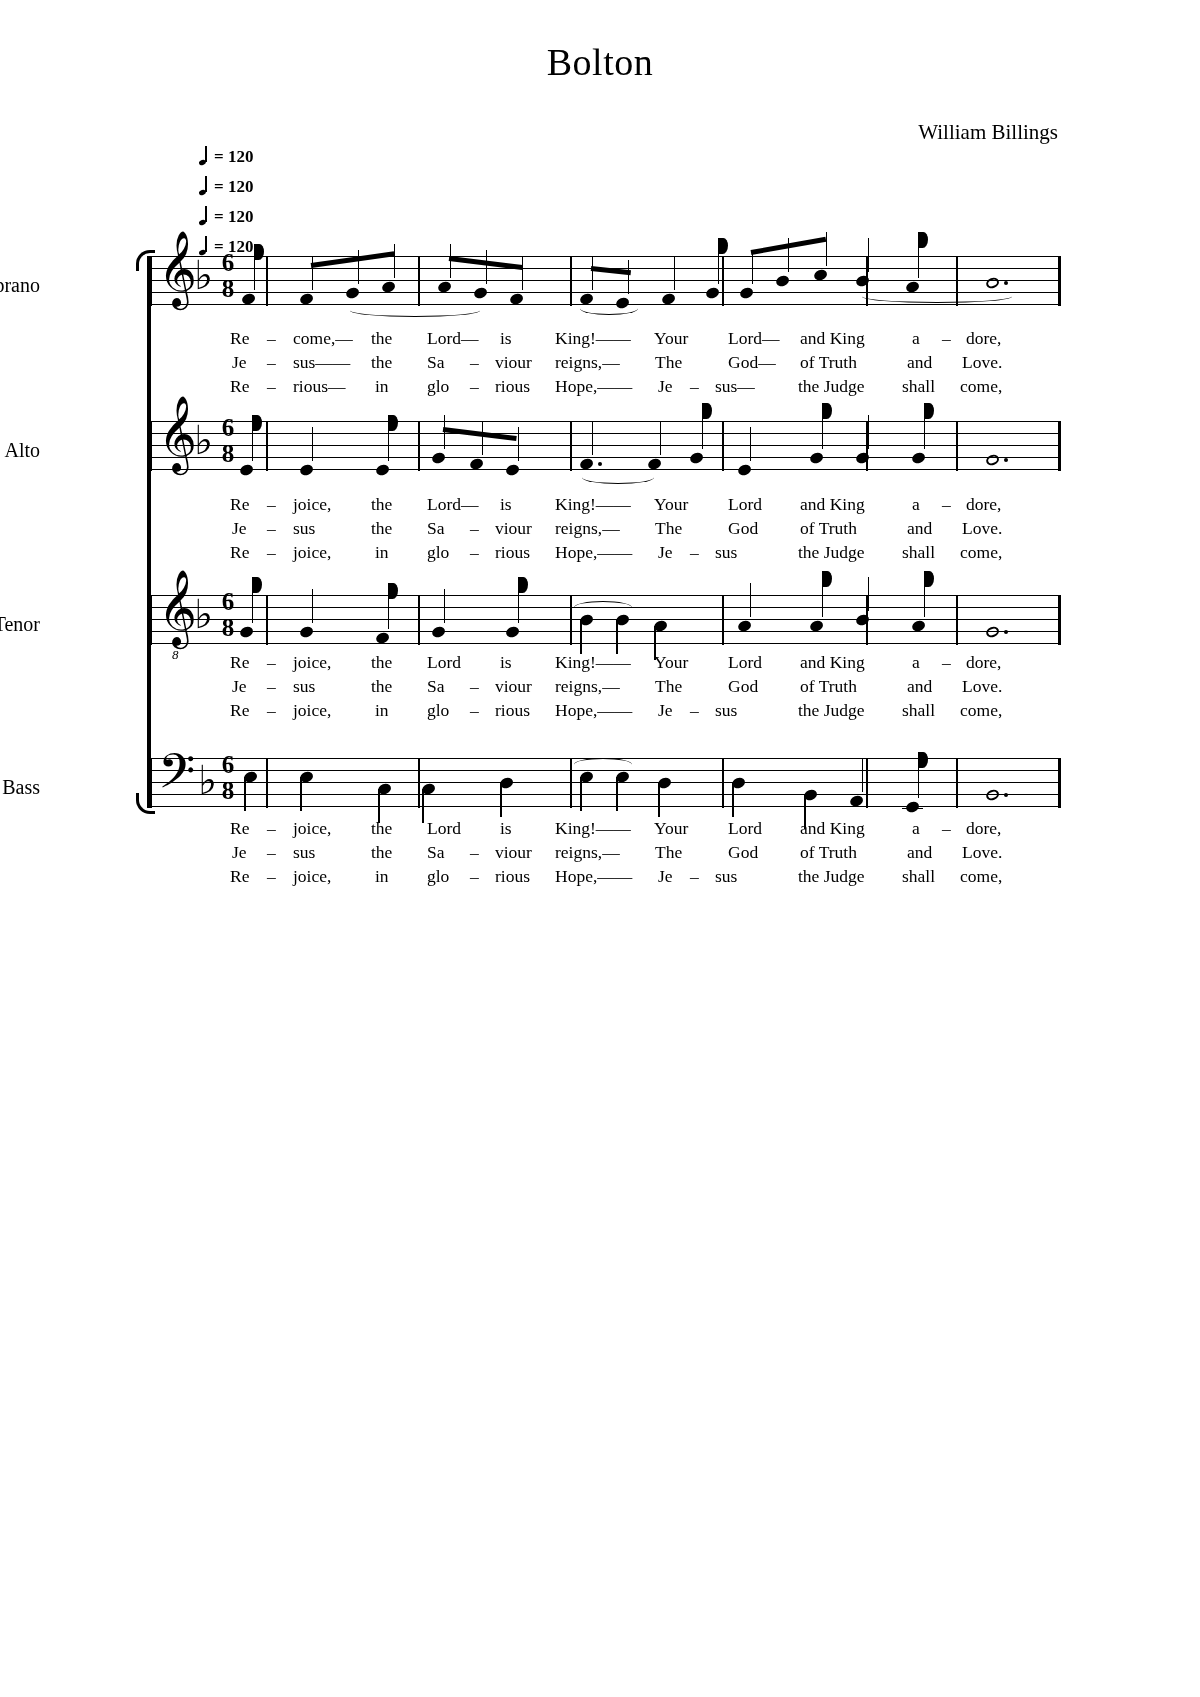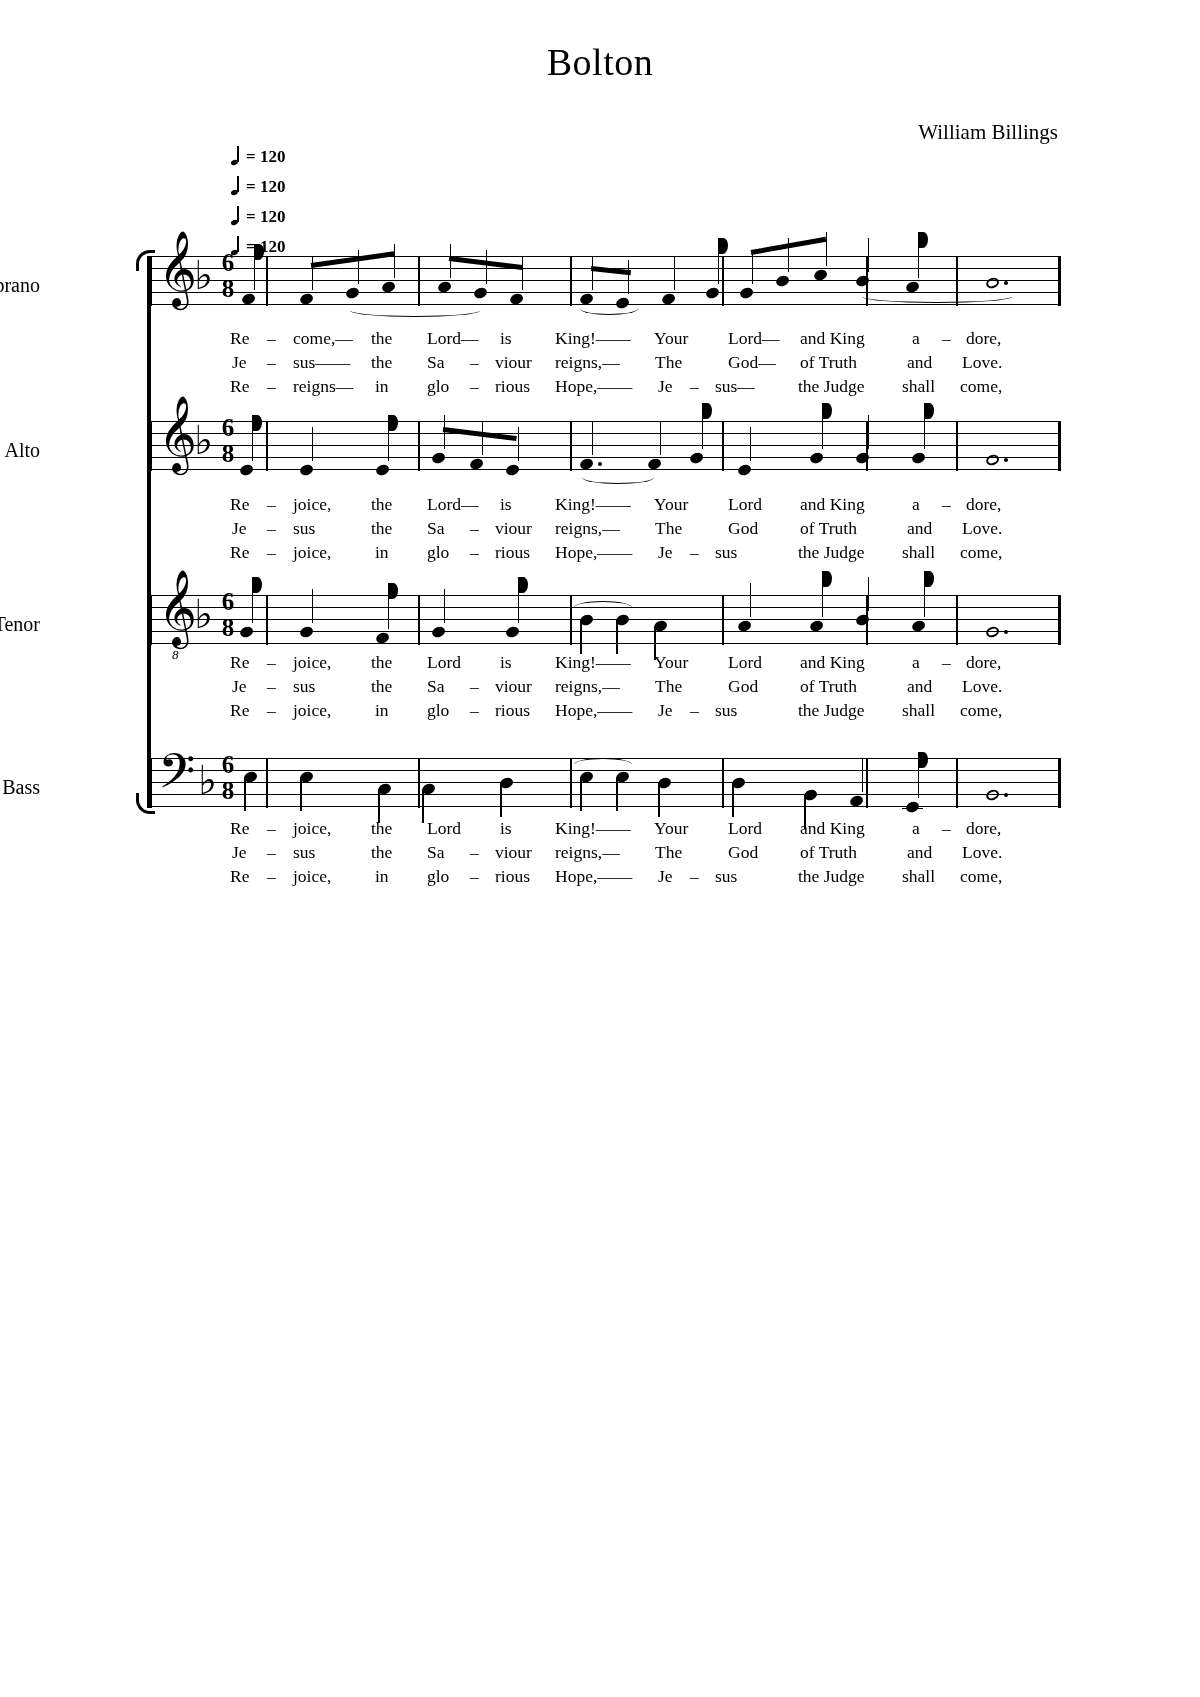--- a/index.html
+++ b/index.html
@@ -32,21 +32,21 @@
   }
   .composer {
     position: absolute;
     top: 120px;
     right: 142px;
     font-size: 21px;
     font-family: "Liberation Serif", serif;
   }
   .tempo-block {
     position: absolute;
-    left: 231px;
+    left: 199px;
     top: 147px;
   }
   .tempo {
     position: relative;
     height: 30px;
     font-size: 17px;
     font-weight: bold;
     font-family: "Liberation Serif", serif;
     white-space: nowrap;
   }
@@ -464,21 +464,21 @@
       <span class="syl" style="left:405px;">reigns,—</span>
       <span class="syl" style="left:505px;">The</span>
       <span class="syl" style="left:578px;">God—</span>
       <span class="syl" style="left:650px;">of Truth</span>
       <span class="syl" style="left:757px;">and</span>
       <span class="syl" style="left:812px;">Love.</span>
     </div>
     <div class="lyric-row">
       <span class="syl" style="left:80px;">Re</span>
       <span class="syl" style="left:117px;">–</span>
-      <span class="syl" style="left:143px;">reigns—</span>
+      <span class="syl" style="left:143px;">rious—</span>
       <span class="syl" style="left:225px;">in</span>
       <span class="syl" style="left:277px;">glo</span>
       <span class="syl" style="left:320px;">–</span>
       <span class="syl" style="left:345px;">rious</span>
       <span class="syl" style="left:405px;">Hope,——</span>
       <span class="syl" style="left:508px;">Je</span>
       <span class="syl" style="left:540px;">–</span>
       <span class="syl" style="left:565px;">sus—</span>
       <span class="syl" style="left:648px;">the Judge</span>
       <span class="syl" style="left:752px;">shall</span>

